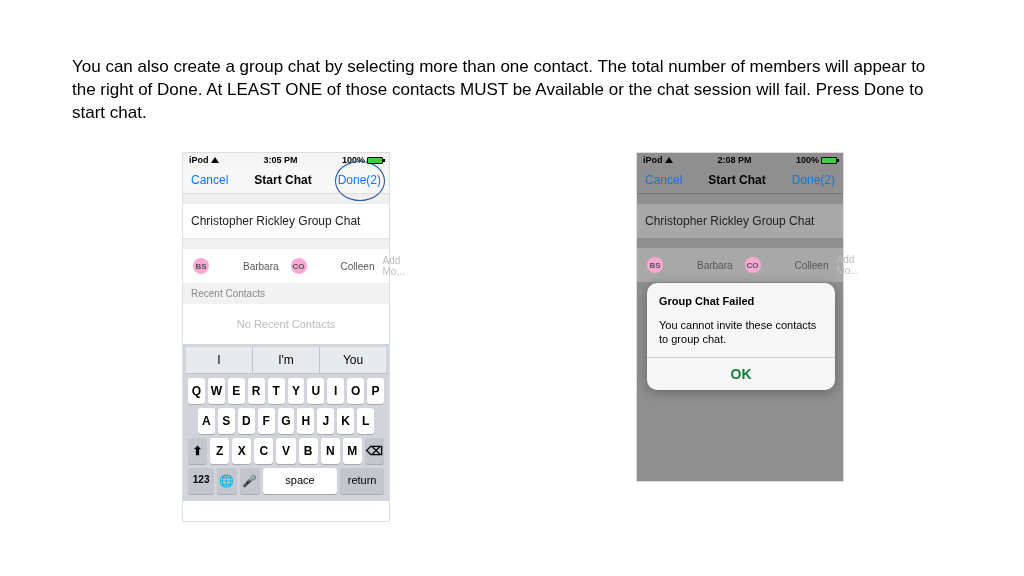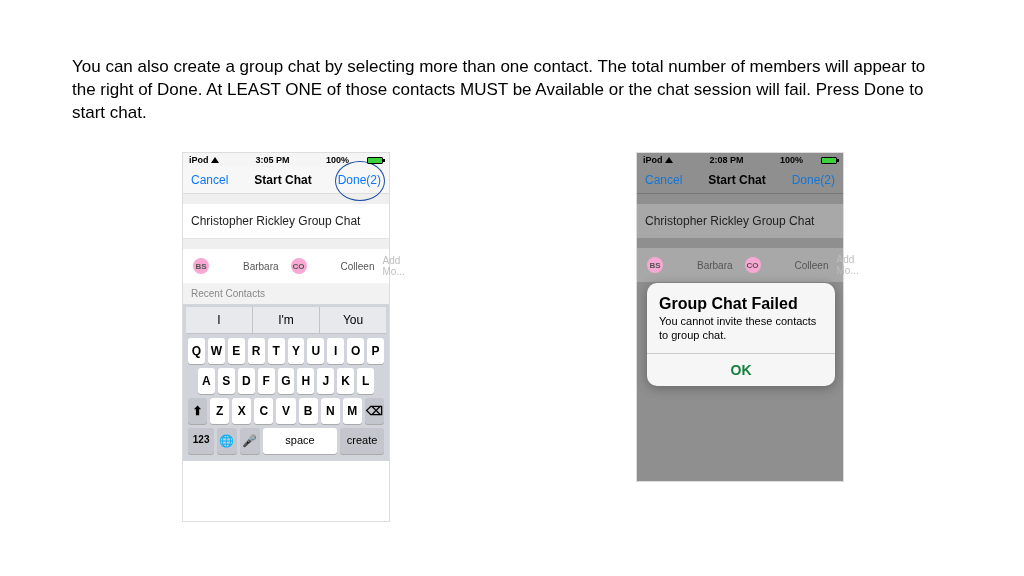--- a/index.html
+++ b/index.html
@@ -31,21 +31,21 @@
   }
   .phone.left { left: 182px; top: 152px; height: 370px; }
   .phone.right { left: 636px; top: 152px; height: 330px; background: #8f8f8f; }
 
   .statusbar {
     display: flex; justify-content: space-between; align-items: center;
     padding: 2px 6px; font-size: 9px; font-weight: 600; height: 14px;
     background: #f5f5f5;
   }
   .phone.right .statusbar { background: #8f8f8f; color: #000; }
-  .statusbar .batt { display: flex; align-items: center; gap: 18px; }
+  .statusbar .batt { display: flex; align-items: center; gap: 2px; }
   .batt-icon {
     display: inline-block; width: 16px; height: 7px;
     border: 1px solid #000; border-radius: 1px;
     background: linear-gradient(to right, #3bd13b 100%, transparent 0);
     position: relative;
   }
   .batt-icon::after { content:""; position:absolute; right:-3px; top:1px; width:2px; height:3px; background:#000; }
 
   .navbar {
     display: flex; justify-content: space-between; align-items: center;
@@ -120,21 +120,21 @@
     top:8px; left:152px; pointer-events:none;
   }
 
   
   .alert {
     position:absolute; top:130px; left:10px; width:188px;
     background:#f6f6f6; border-radius:10px;
     box-shadow: 0 2px 12px rgba(0,0,0,0.3);
   }
   .alert .atxt { padding:12px 12px 10px; }
-  .alert-title { font-weight:700; font-size:16px; color:#000; margin-bottom:2px; }
+  .alert-title { font-weight:700; font-size:11px; color:#000; margin-bottom:12px; }
   .alert-body { font-size:11px; color:#000; line-height:1.25; }
   .alert-ok {
     border-top:1px solid #ccc; text-align:center;
     color:#15803d; font-weight:700; font-size:14px; padding:8px 0;
   }
 
   .wifi-icon {
     display:inline-block; width:0; height:0;
     border-left:4px solid transparent; border-right:4px solid transparent;
     border-bottom:6px solid #000;
@@ -170,20 +170,21 @@
       <span class="circ">BS</span>
       <span class="name">Barbara</span>
     </span>
     <span class="chip">
       <span class="circ">CO</span>
       <span class="name">Colleen</span>
     </span>
     <span class="add-more">Add Mo...</span>
   </div>
   <div class="section-head">Recent Contacts</div>
+  <div class="no-recent">No Recent Contacts</div>
 
   <div class="kbd">
     <div class="suggest">
       <span>I</span>
       <span>I'm</span>
       <span>You</span>
     </div>
     <div class="krow">
       <span class="kkey">Q</span>
       <span class="kkey">W</span>
@@ -216,21 +217,21 @@
       <span class="kkey">B</span>
       <span class="kkey">N</span>
       <span class="kkey">M</span>
       <span class="kkey kmod">⌫</span>
     </div>
     <div class="krow">
       <span class="kkey kmod" style="flex:1.2;font-size:10px">123</span>
       <span class="kkey kmod" style="flex:0.9">🌐</span>
       <span class="kkey kmod" style="flex:0.9">🎤</span>
       <span class="kkey kwide">space</span>
-      <span class="kkey kmod kret">create</span>
+      <span class="kkey kmod kret">return</span>
     </div>
   </div>
 </div>
 
 <div class="phone right">
   <div class="statusbar">
     <span><span>iPod</span> <span class="wifi-icon"></span></span>
     <span>2:08 PM</span>
     <span class="batt">
         <span>100%</span>

